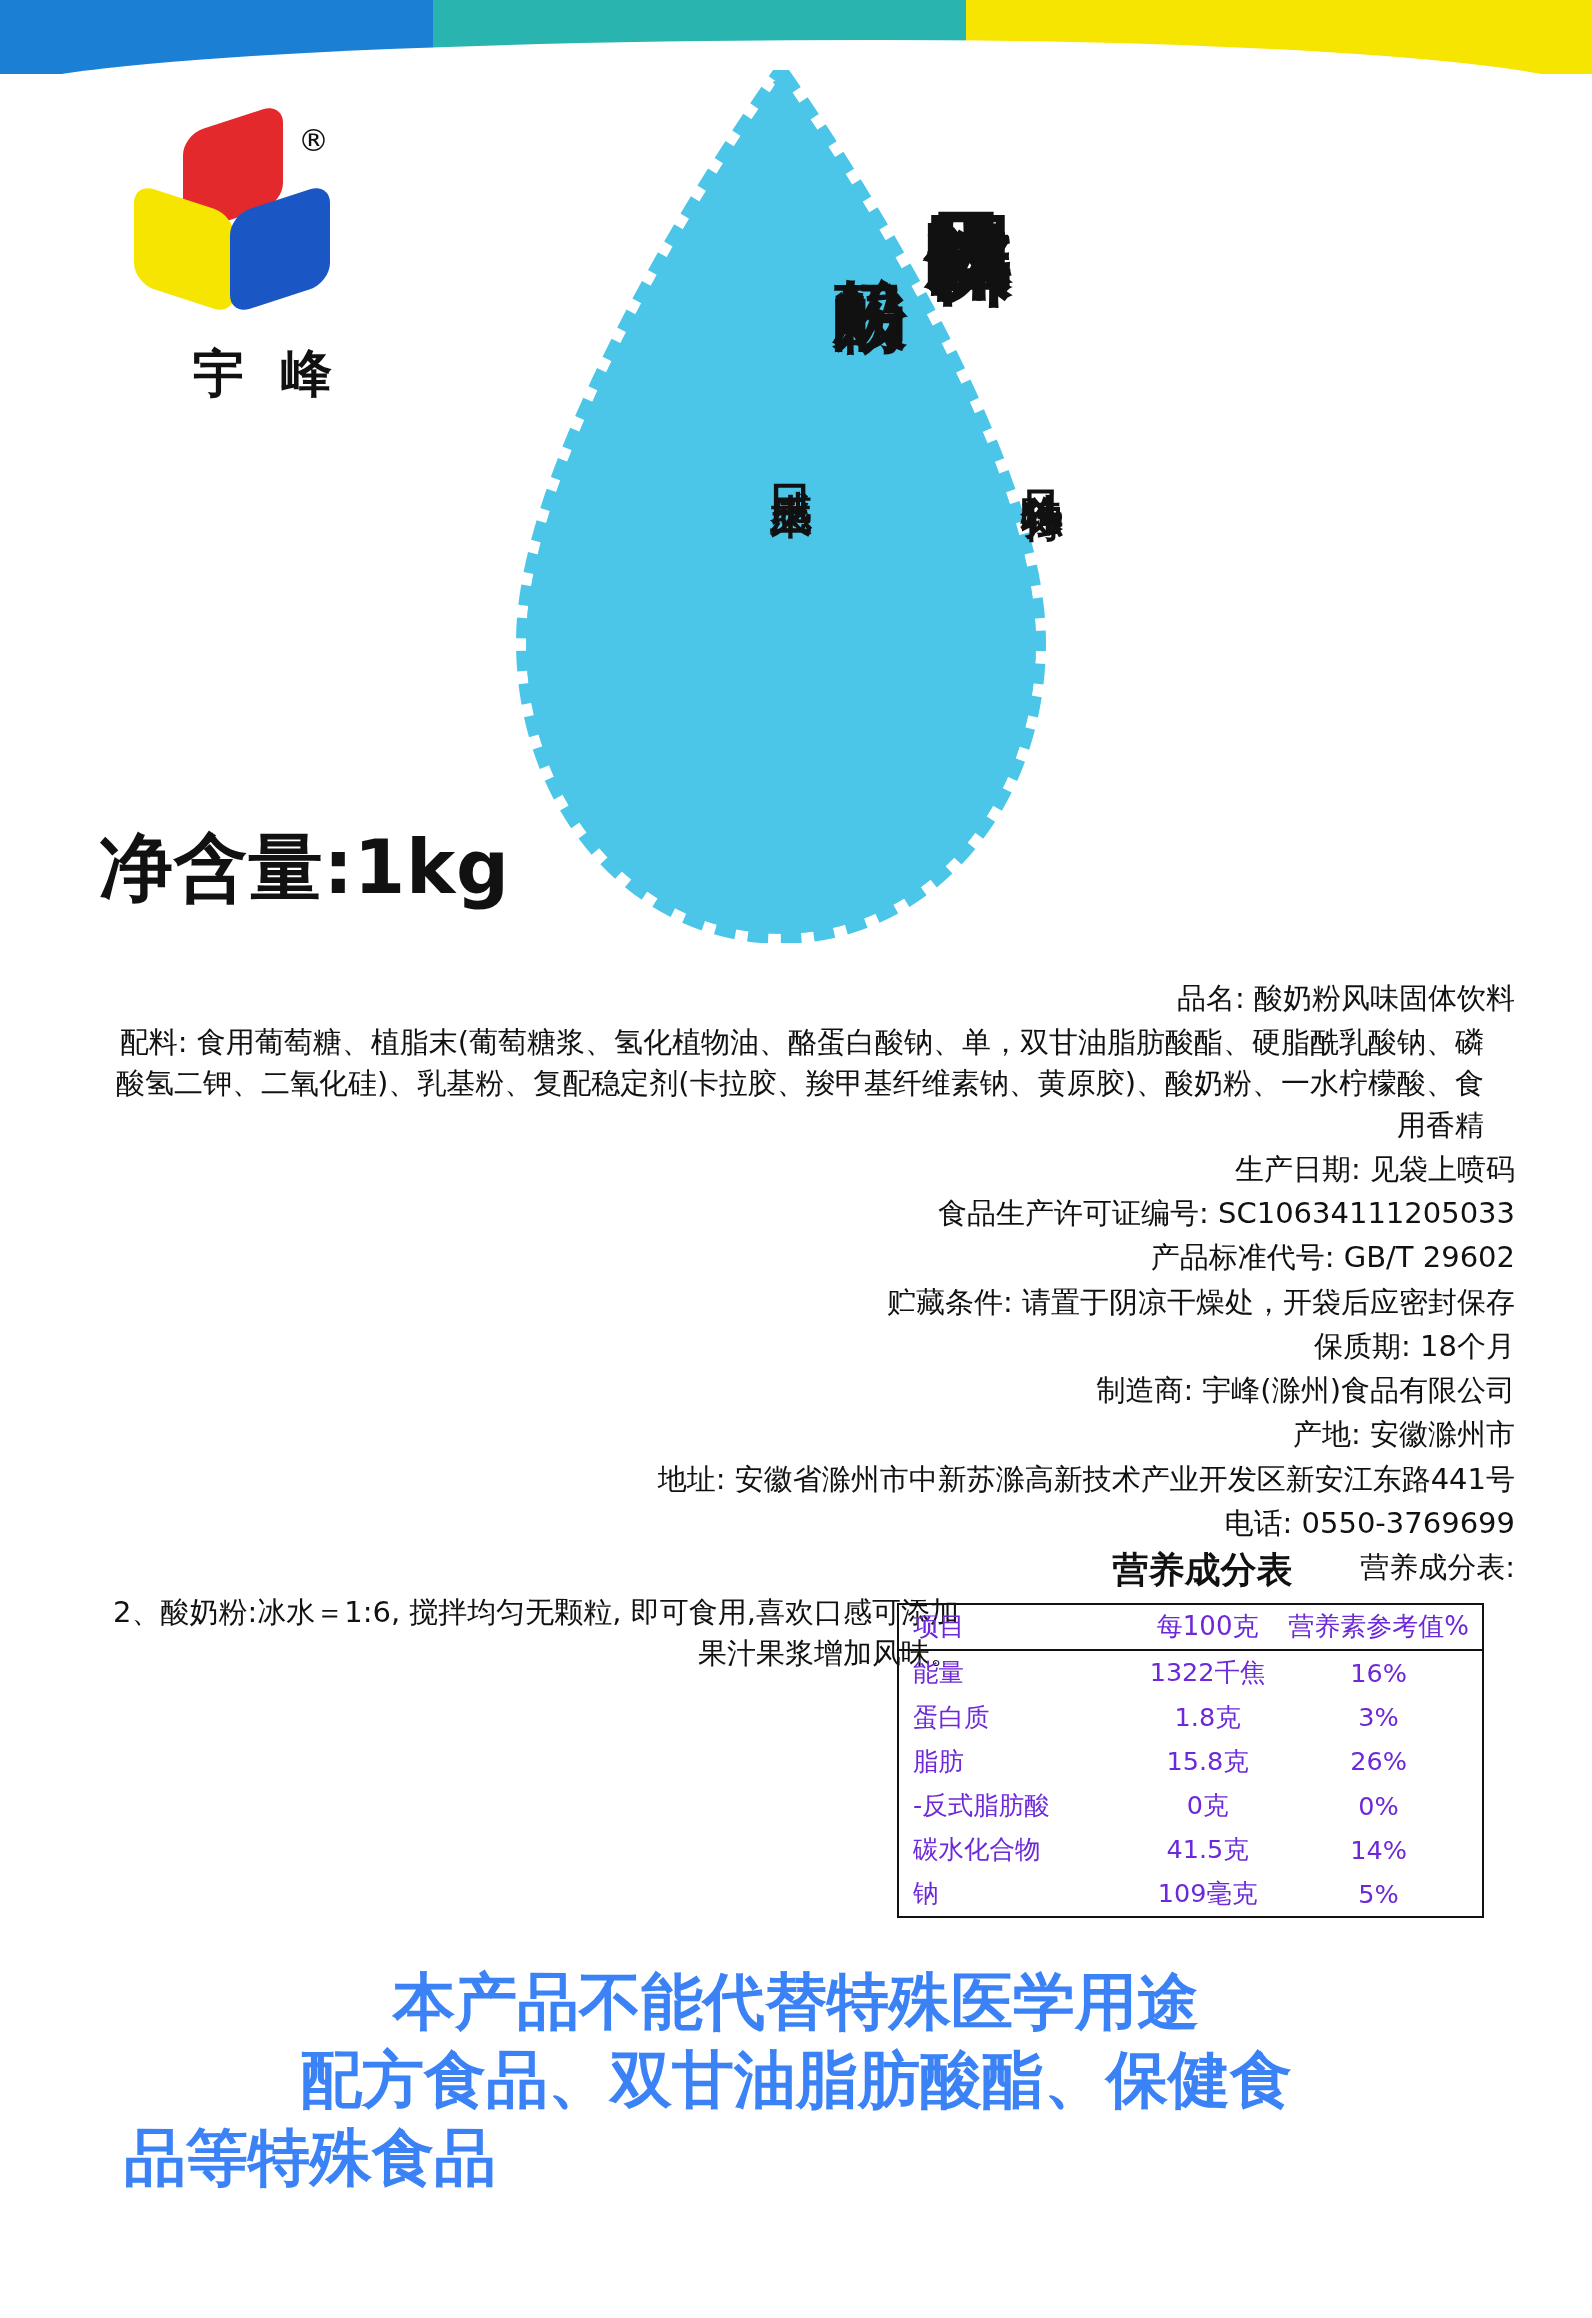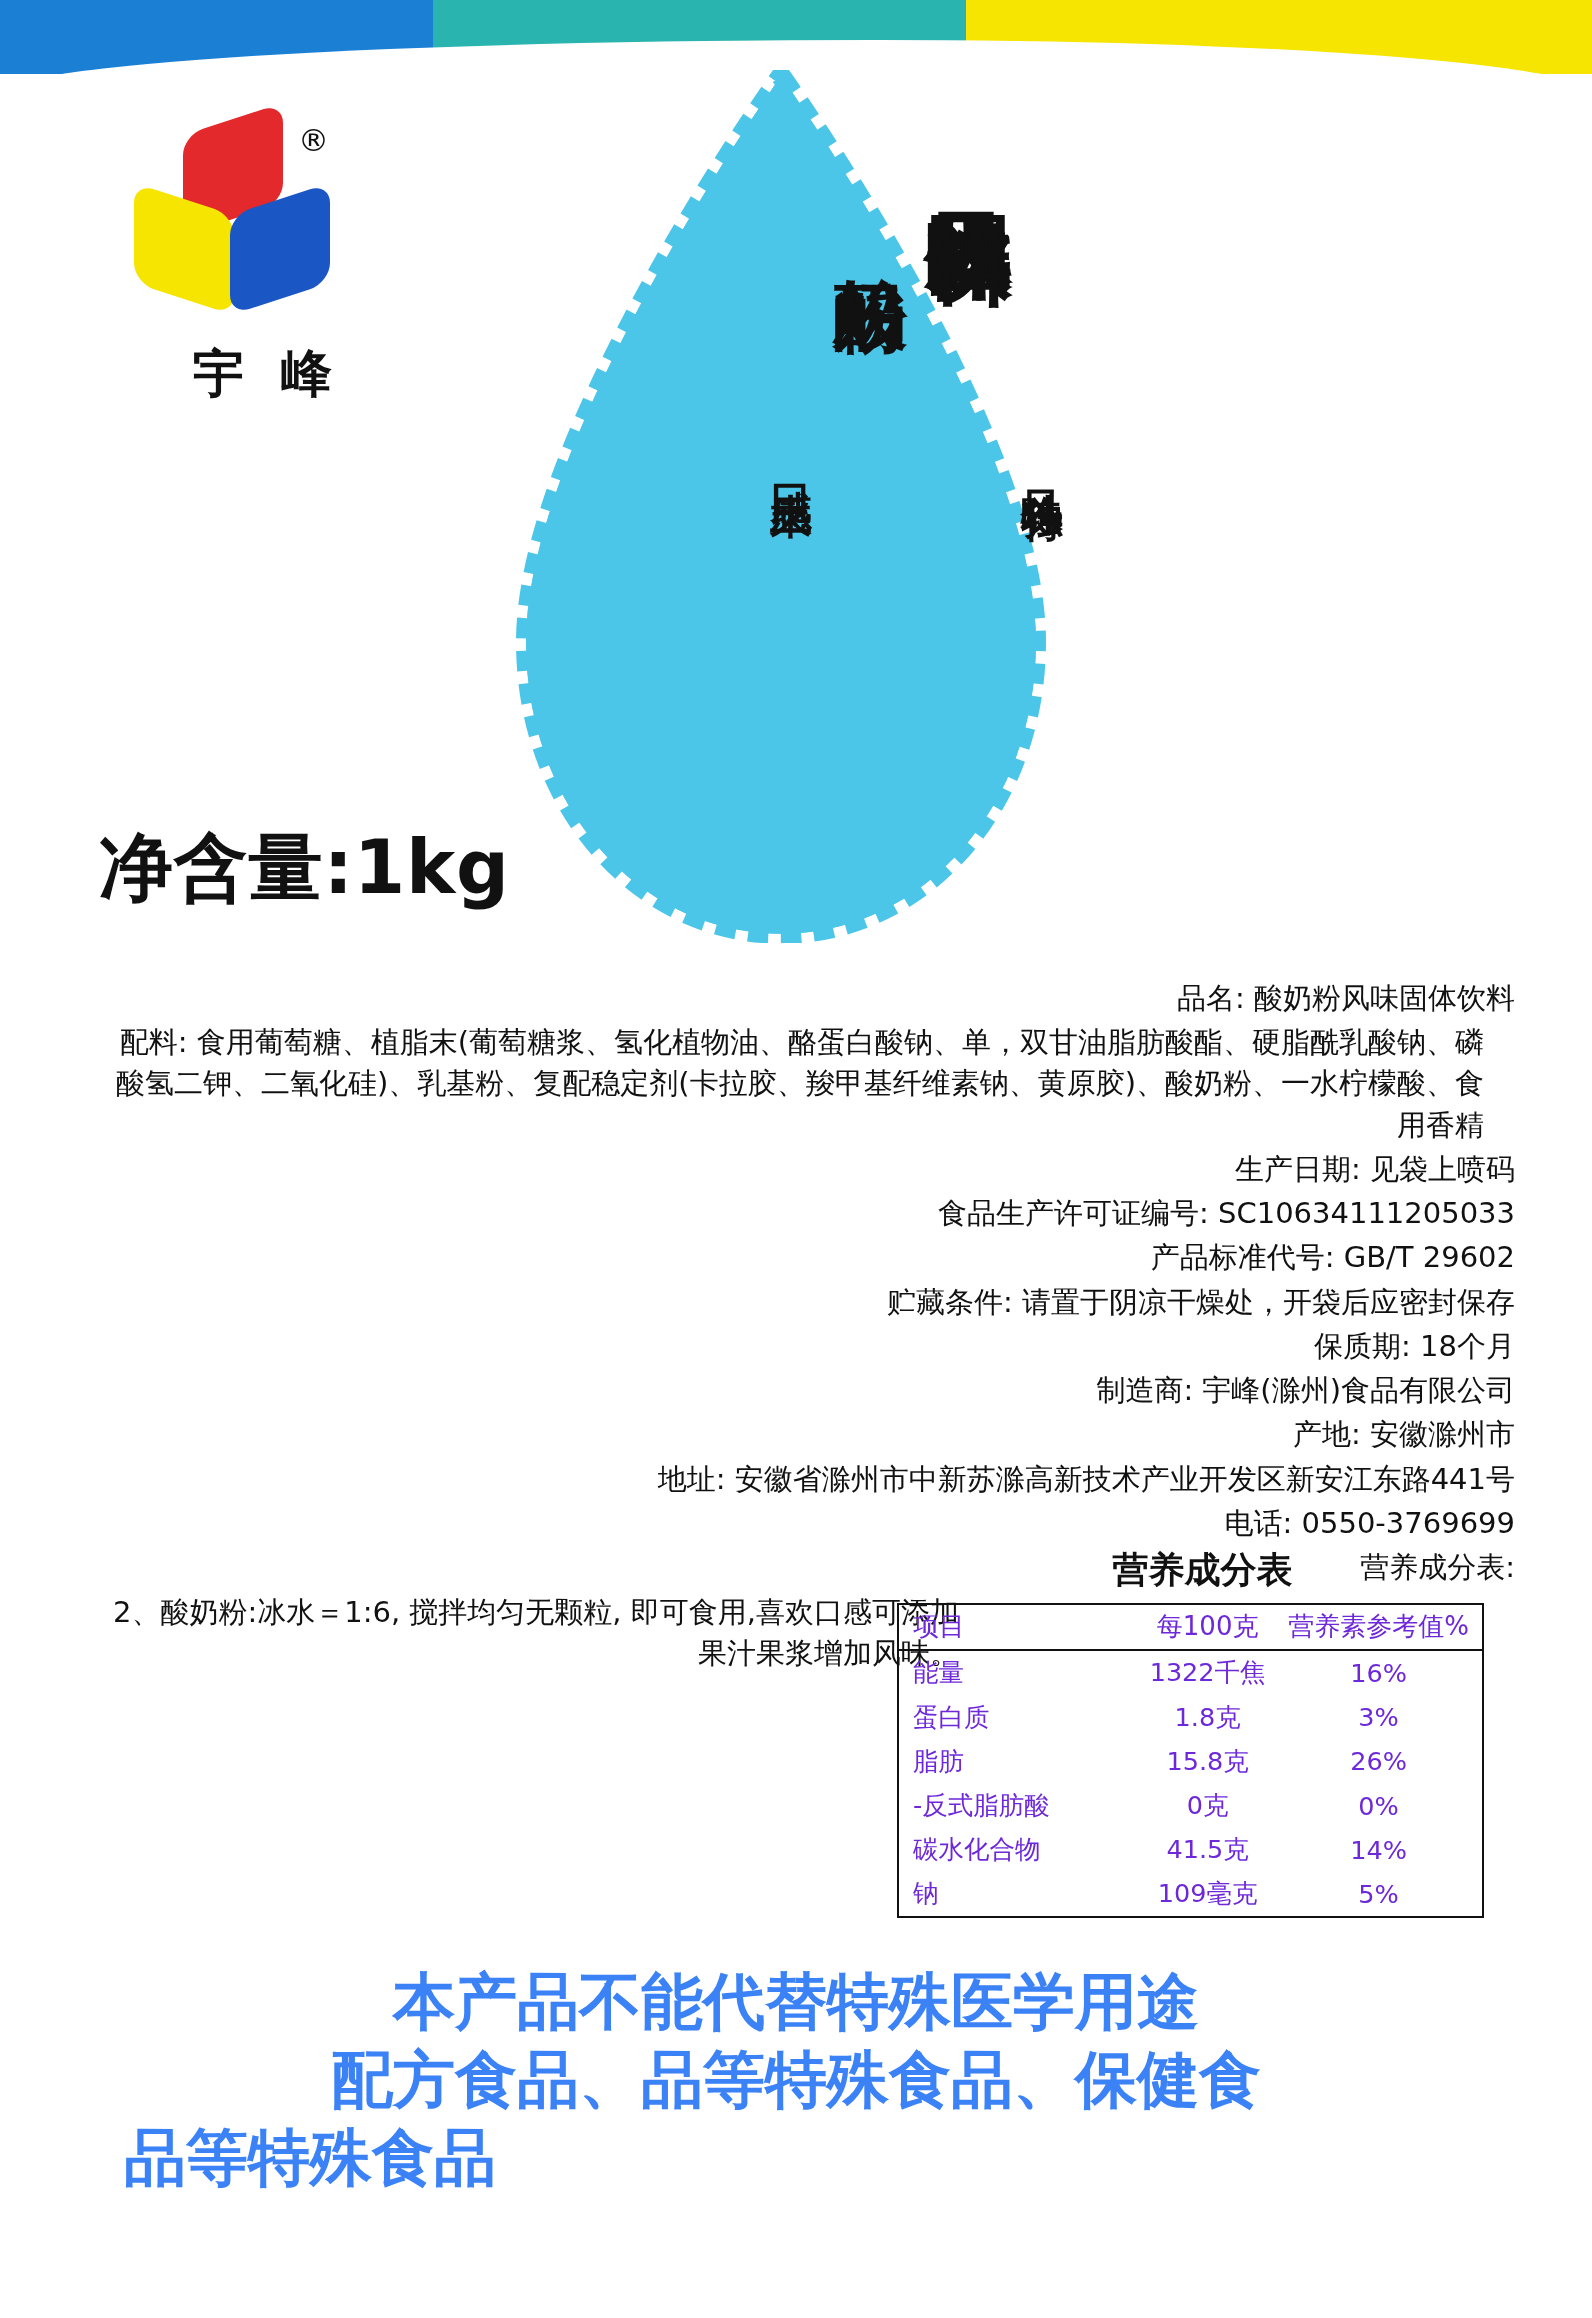--- a/index.html
+++ b/index.html
@@ -349,16 +349,16 @@
         <td class="col-item">钠</td>
         <td>109毫克</td>
         <td>5%</td>
       </tr>
     </tbody>
   </table>
 </div>
 
 <div class="bottom-text">
   <span class="bl l1">本产品不能代替特殊医学用途</span>
-  <span class="bl l2">配方食品、品等特殊食品、保健食</span>
+  <span class="bl l2">配方食品、双甘油脂肪酸酯、保健食</span>
   <span class="bl l3">品等特殊食品</span>
 </div>
 
 
 </body></html>

